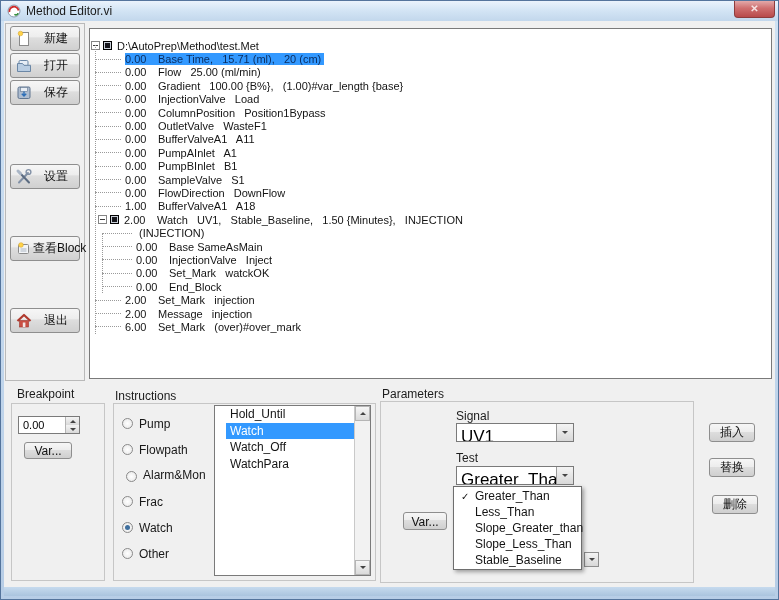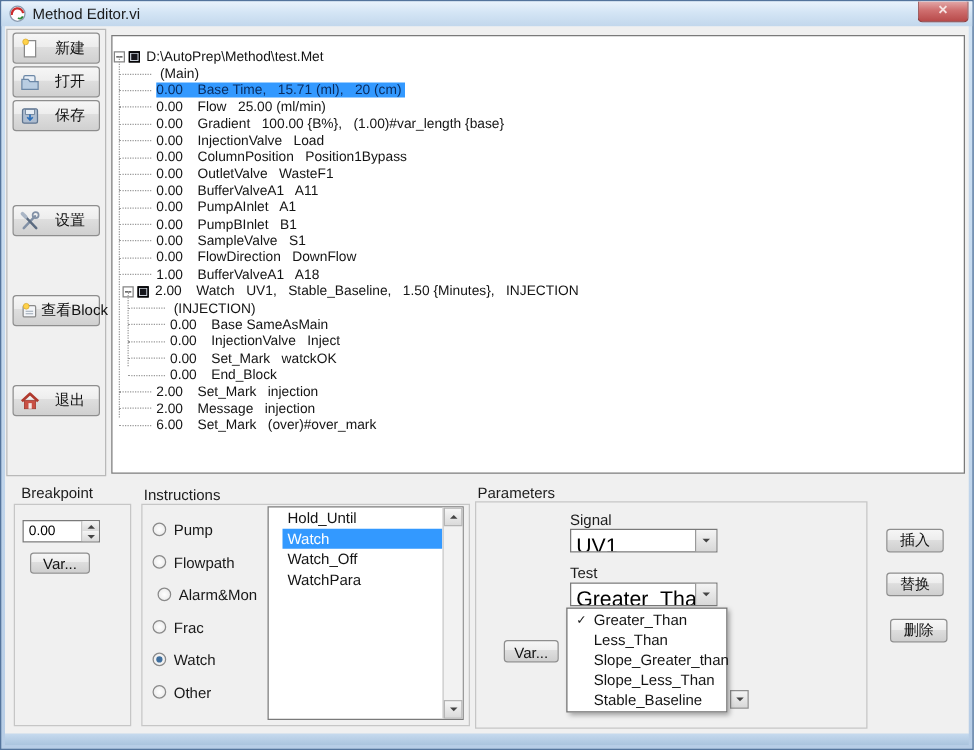--- a/index.html
+++ b/index.html
@@ -175,24 +175,20 @@
       <div class="vline" style="left:12px;top:204px;height:60px;"></div>
     <div class="trow" style="margin-left: 1px;">
           <span class="ebox">
             <span class="minus"></span>
           </span>
           <span class="nicon"></span>
           <span class="cnt"><span>D:\AutoPrep\Method\test.Met</span></span>
         </div>
         <div class="trow" style="margin-left: 5px;">
           <span class="stub"></span>
-          <span class="cnt"><span class="lone">(Main)</span></span>
-        </div>
-        <div class="trow" style="margin-left: 5px;">
-          <span class="stub"></span>
           <span class="cnt hl"><span class="ttime">0.00</span><span>Base Time,   15.71 (ml),   20 (cm)</span></span>
         </div>
         <div class="trow" style="margin-left: 5px;">
           <span class="stub"></span>
           <span class="cnt"><span class="ttime">0.00</span><span>Flow   25.00 (ml/min)</span></span>
         </div>
         <div class="trow" style="margin-left: 5px;">
           <span class="stub"></span>
           <span class="cnt"><span class="ttime">0.00</span><span>Gradient   100.00 {B%},   (1.00)#var_length {base}</span></span>
         </div>
@@ -294,21 +290,21 @@
     <div class="grp" style="left:109px;top:382px;width:263px;height:178px;"></div>
     <div style="position:absolute;left:118px;top:396px;width:90px;height:150px;">
         <div class="radio-row" style="top: 0px; left: 0px;">
           <span class="rdot"></span>
           <span class="rlbl">Pump</span>
         </div>
         <div class="radio-row" style="top: 26px; left: 0px;">
           <span class="rdot"></span>
           <span class="rlbl">Flowpath</span>
         </div>
-        <div class="radio-row" style="top: 52px; left: 4px;">
+        <div class="radio-row" style="top: 52px; left: 4px; align-items: flex-end;">
           <span class="rdot"></span>
           <span class="rlbl">Alarm&amp;Mon</span>
         </div>
         <div class="radio-row" style="top: 78px; left: 0px;">
           <span class="rdot"></span>
           <span class="rlbl">Frac</span>
         </div>
         <div class="radio-row" style="top: 104px; left: 0px;">
           <span class="rdot">
             <span class="fill"></span>

